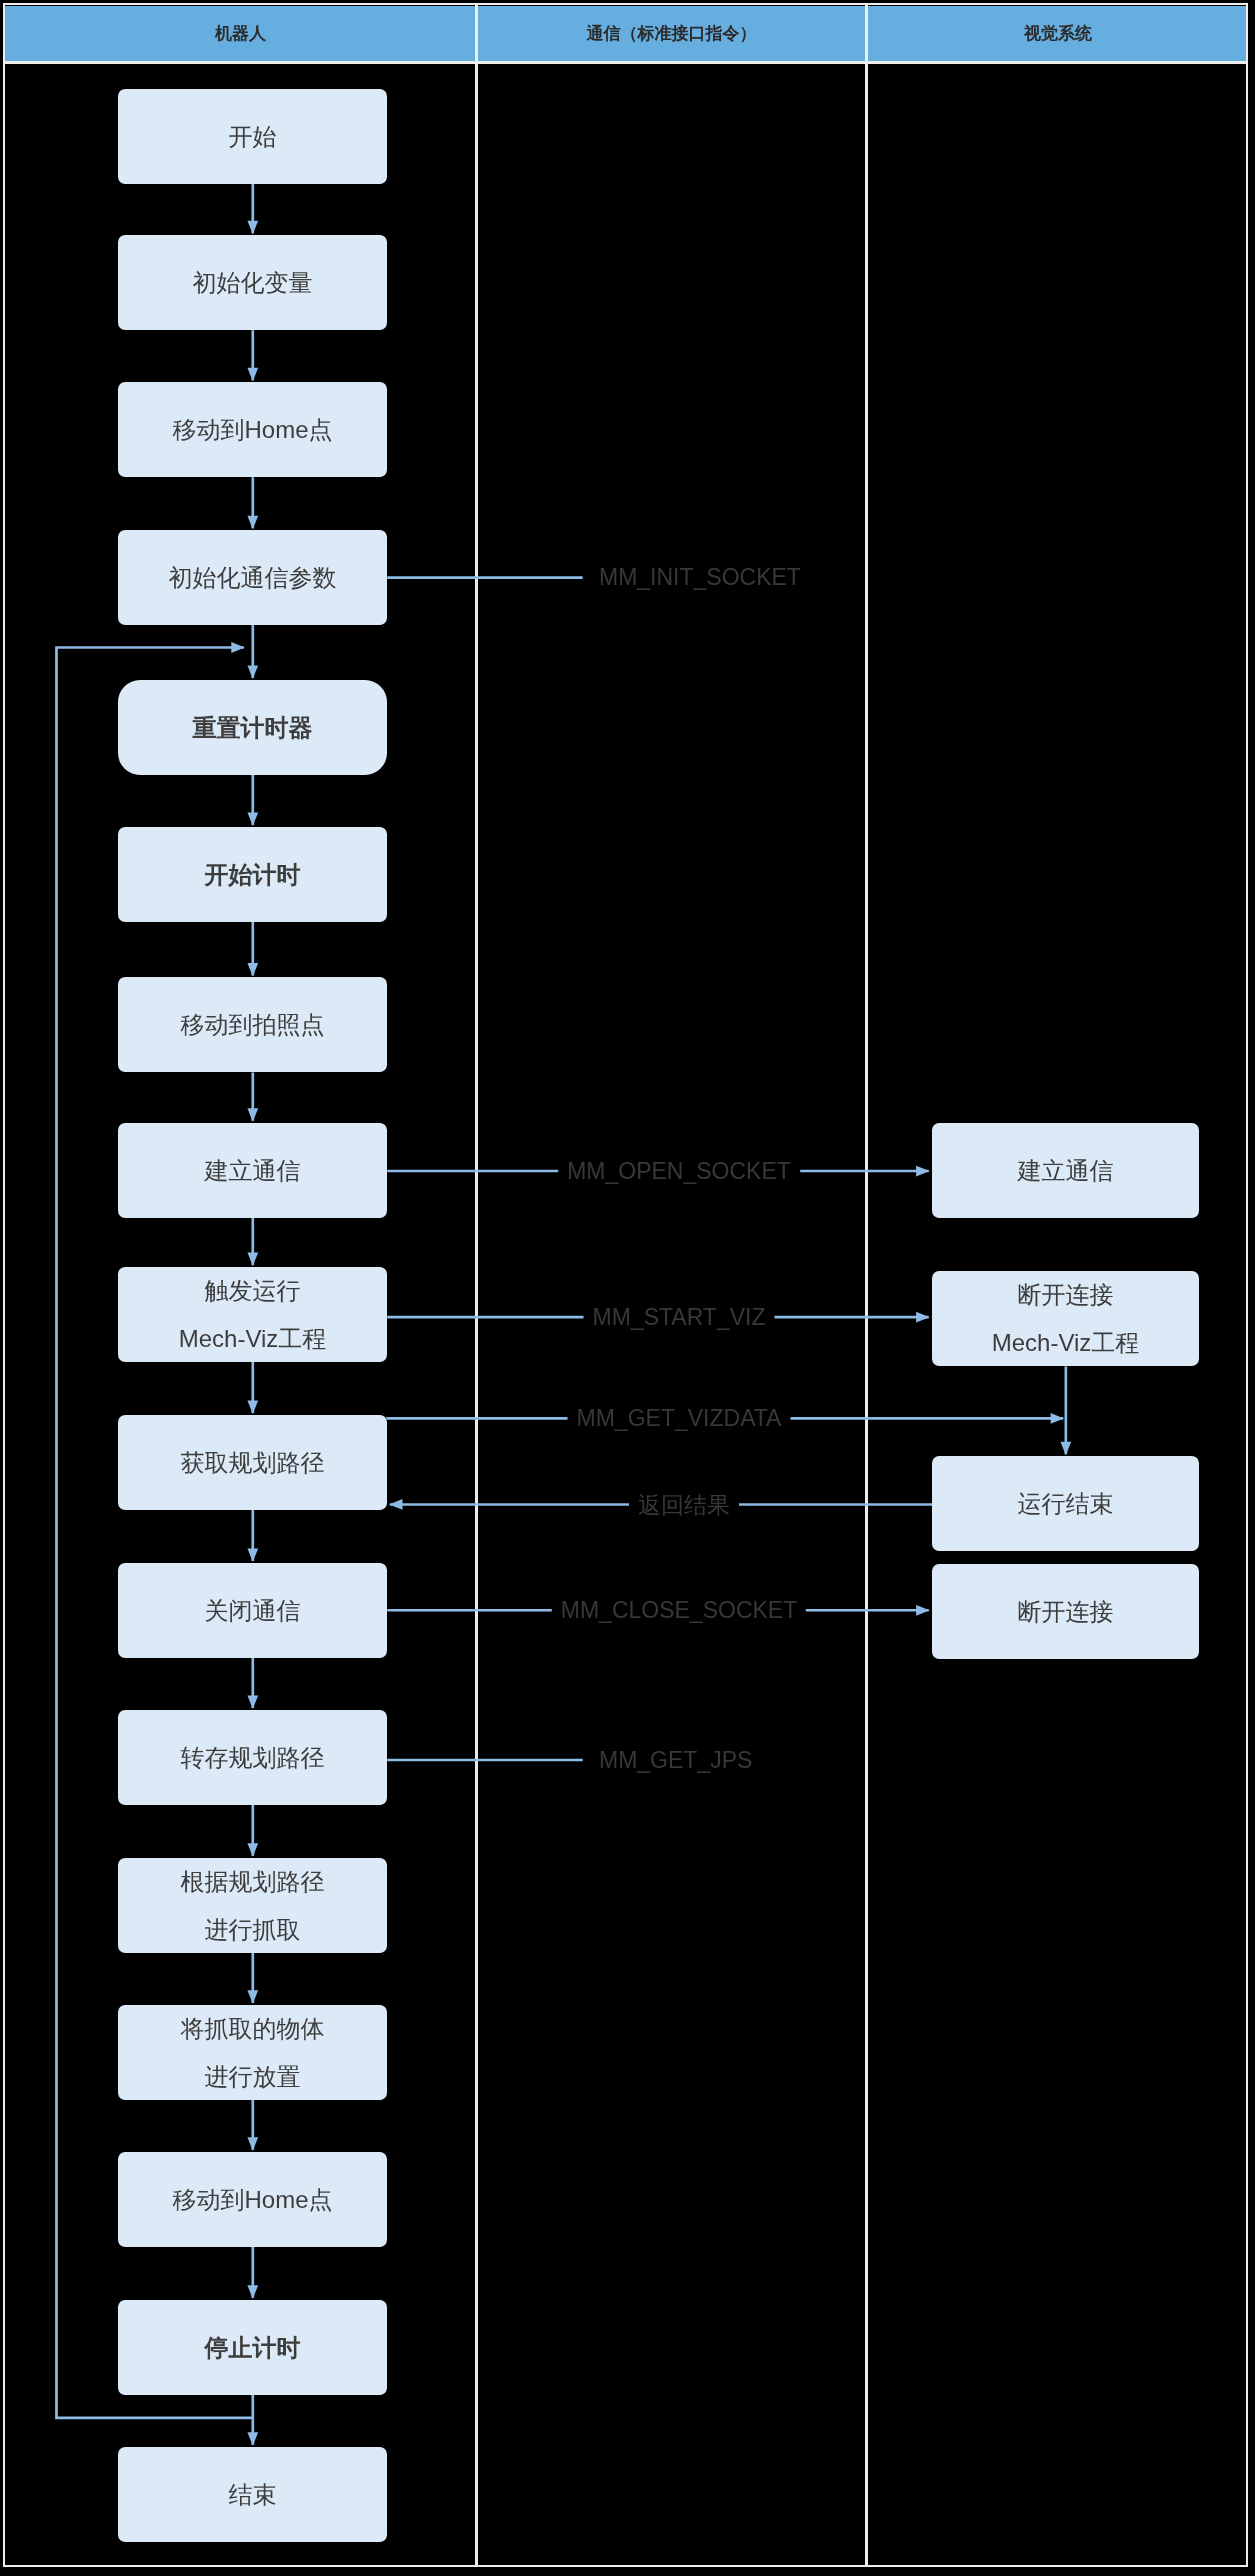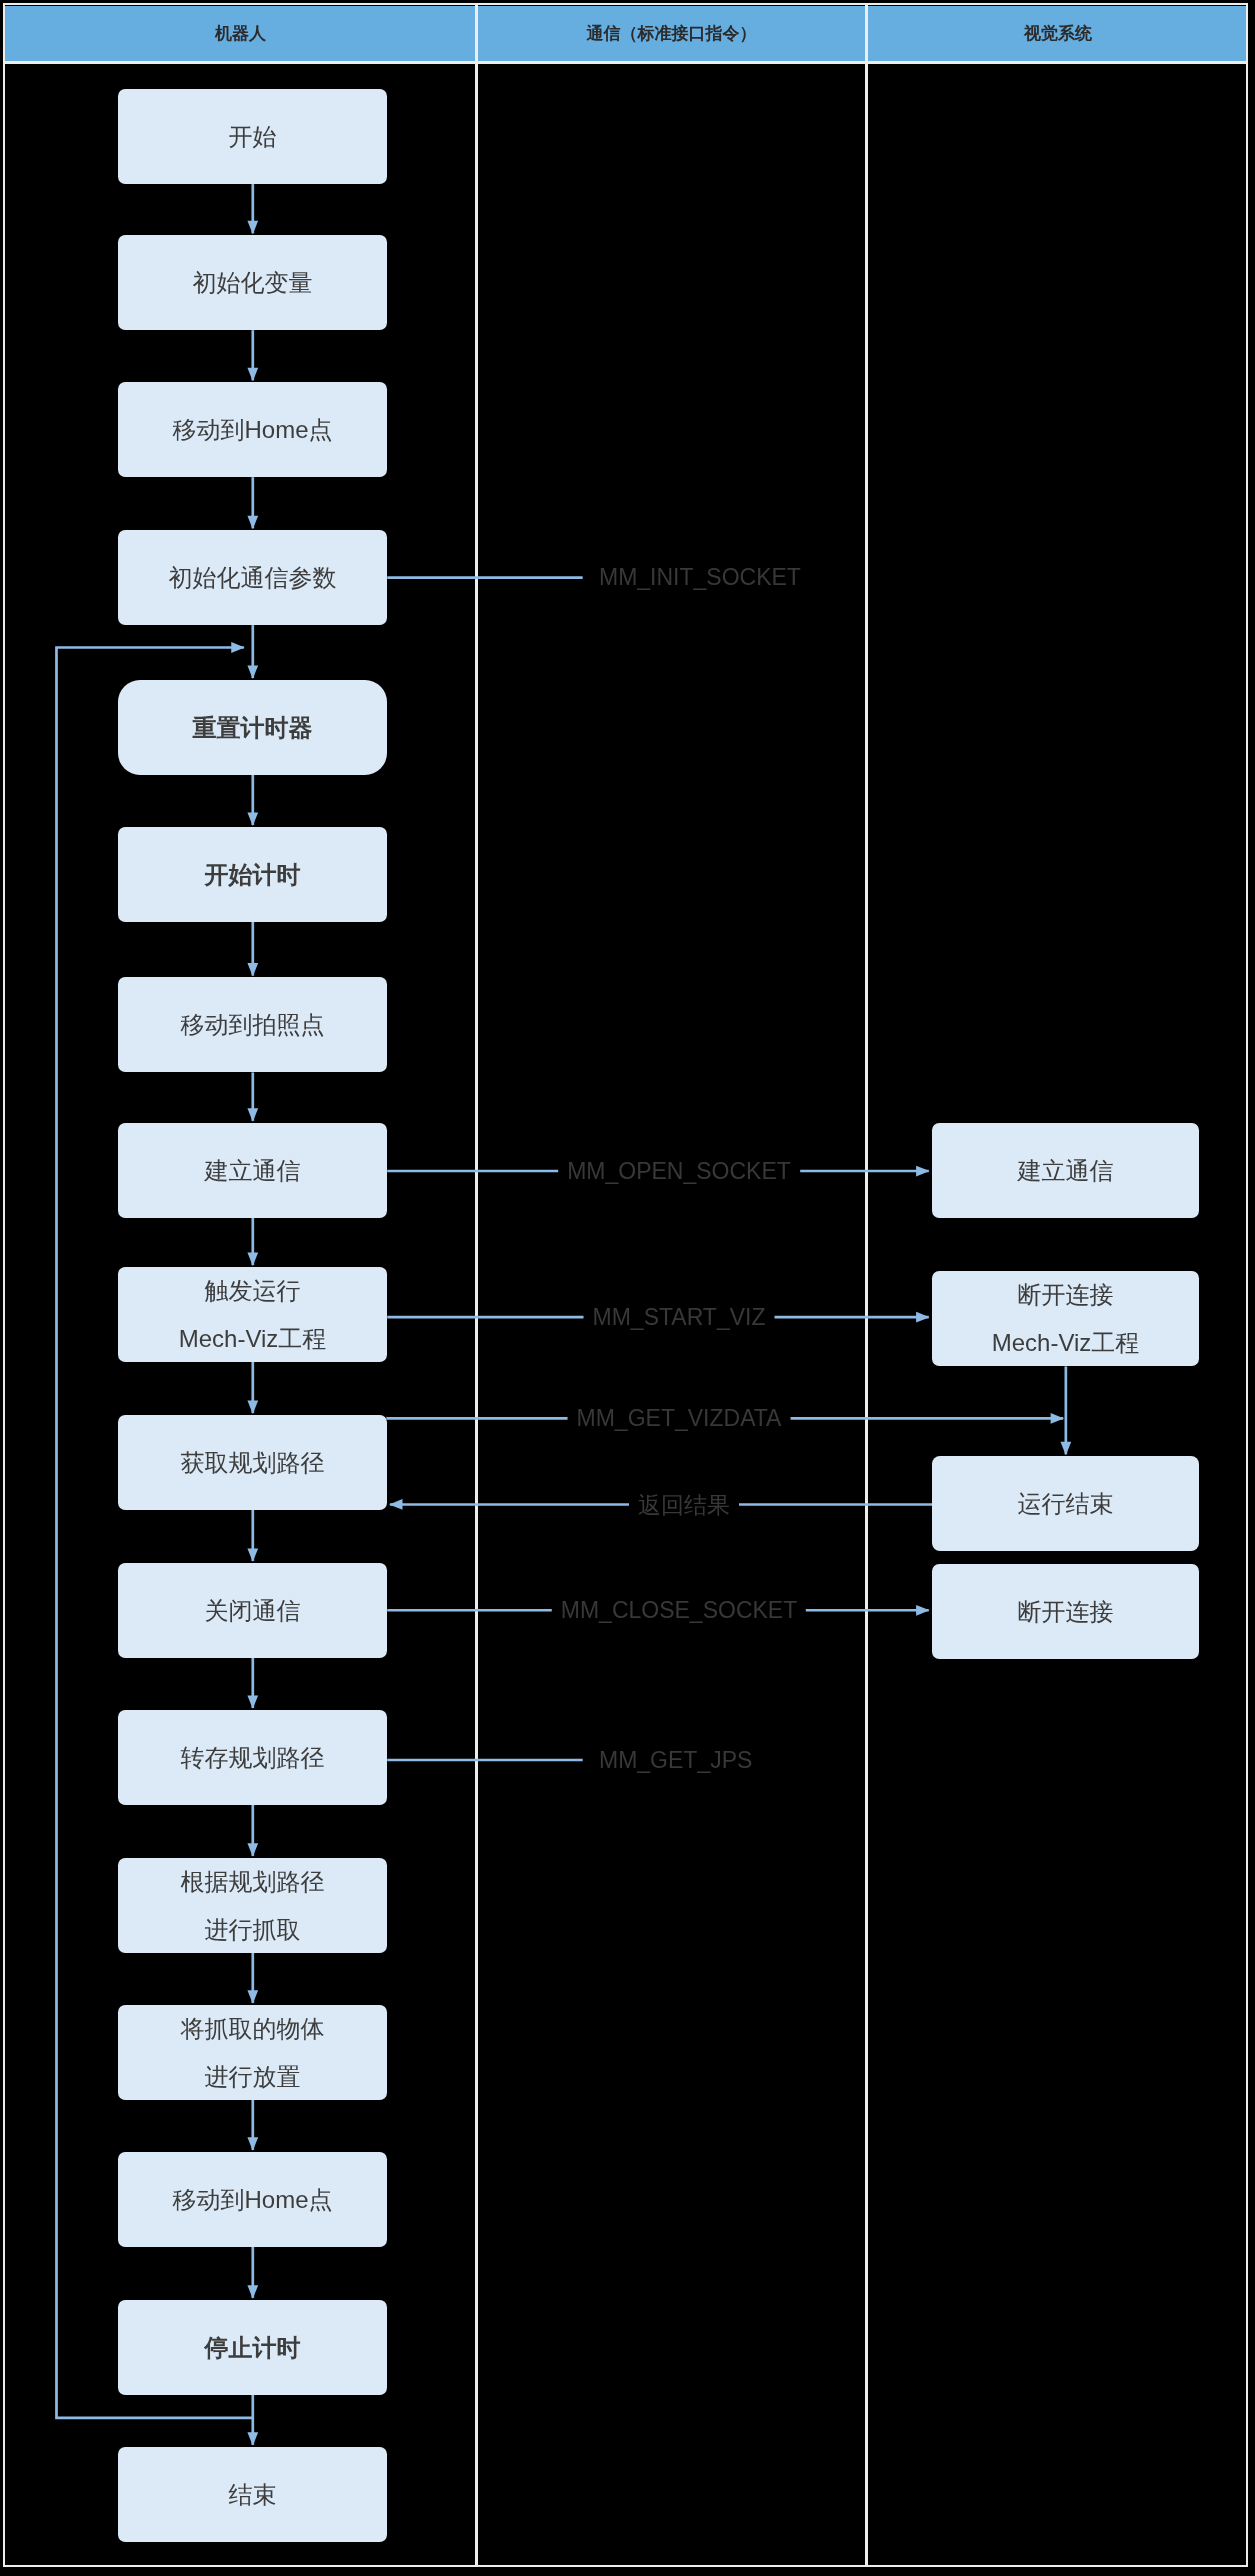--- a/index.html
+++ b/index.html
@@ -102,21 +102,21 @@
       <div class="node" style="left: 118px; top: 1858px; width: 269px; height: 95px;">根据规划路径
 进行抓取</div>
       <div class="node" style="left: 118px; top: 2005px; width: 269px; height: 95px;">将抓取的物体
 进行放置</div>
       <div class="node" style="left: 118px; top: 2152px; width: 269px; height: 95px;">移动到Home点</div>
       <div class="node bold" style="left: 118px; top: 2300px; width: 269px; height: 95px;">停止计时</div>
       <div class="node" style="left: 118px; top: 2447px; width: 269px; height: 95px;">结束</div>
       <div class="node" style="left: 932px; top: 1123px; width: 267px; height: 95px;">建立通信</div>
       <div class="node" style="left: 932px; top: 1271px; width: 267px; height: 95px;">断开连接
 Mech-Viz工程</div>
-      <div class="node" style="left: 932px; top: 1456px; width: 267px; height: 95px; border-radius: 8px;">运行结束</div>
+      <div class="node" style="left: 932px; top: 1456px; width: 267px; height: 95px;">运行结束</div>
       <div class="node" style="left: 932px; top: 1564px; width: 267px; height: 95px;">断开连接</div>
     </div>
   <div id="labels">
       <span class="msg left" style="left: 590px; top: 577px;">MM_INIT_SOCKET</span>
       <span class="msg" style="left: 679px; top: 1171px;">MM_OPEN_SOCKET</span>
       <span class="msg" style="left: 679px; top: 1317px;">MM_START_VIZ</span>
       <span class="msg" style="left: 679px; top: 1418px;">MM_GET_VIZDATA</span>
       <span class="msg" style="left: 684px; top: 1505px;">返回结果</span>
       <span class="msg" style="left: 679px; top: 1610px;">MM_CLOSE_SOCKET</span>
       <span class="msg left" style="left: 590px; top: 1760px;">MM_GET_JPS</span>

